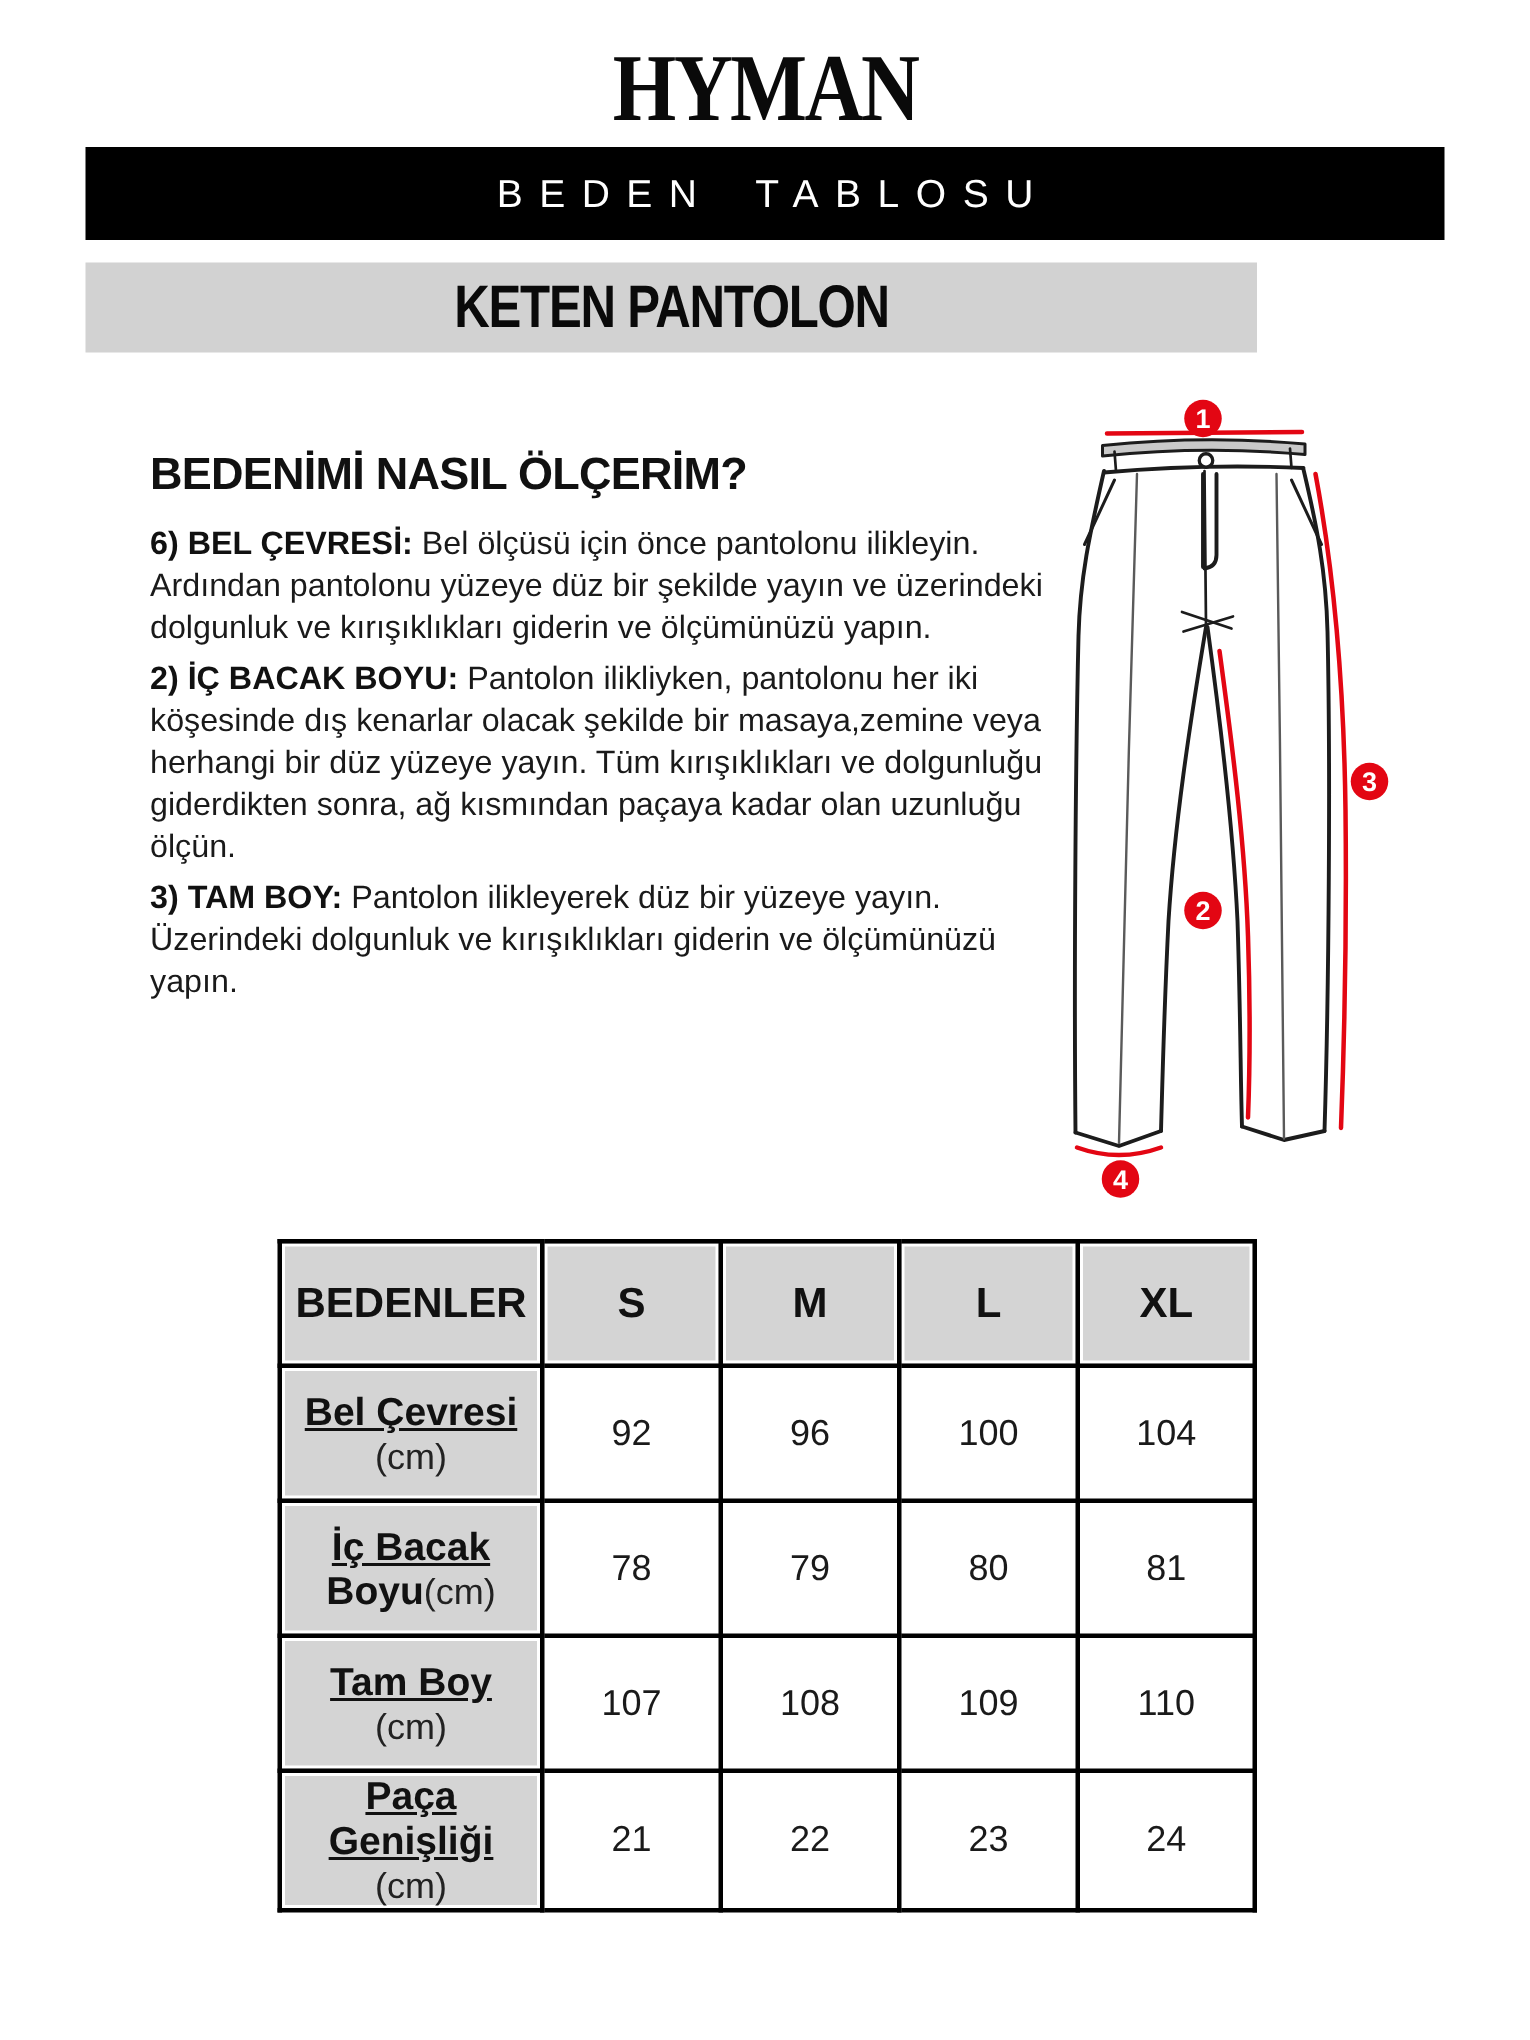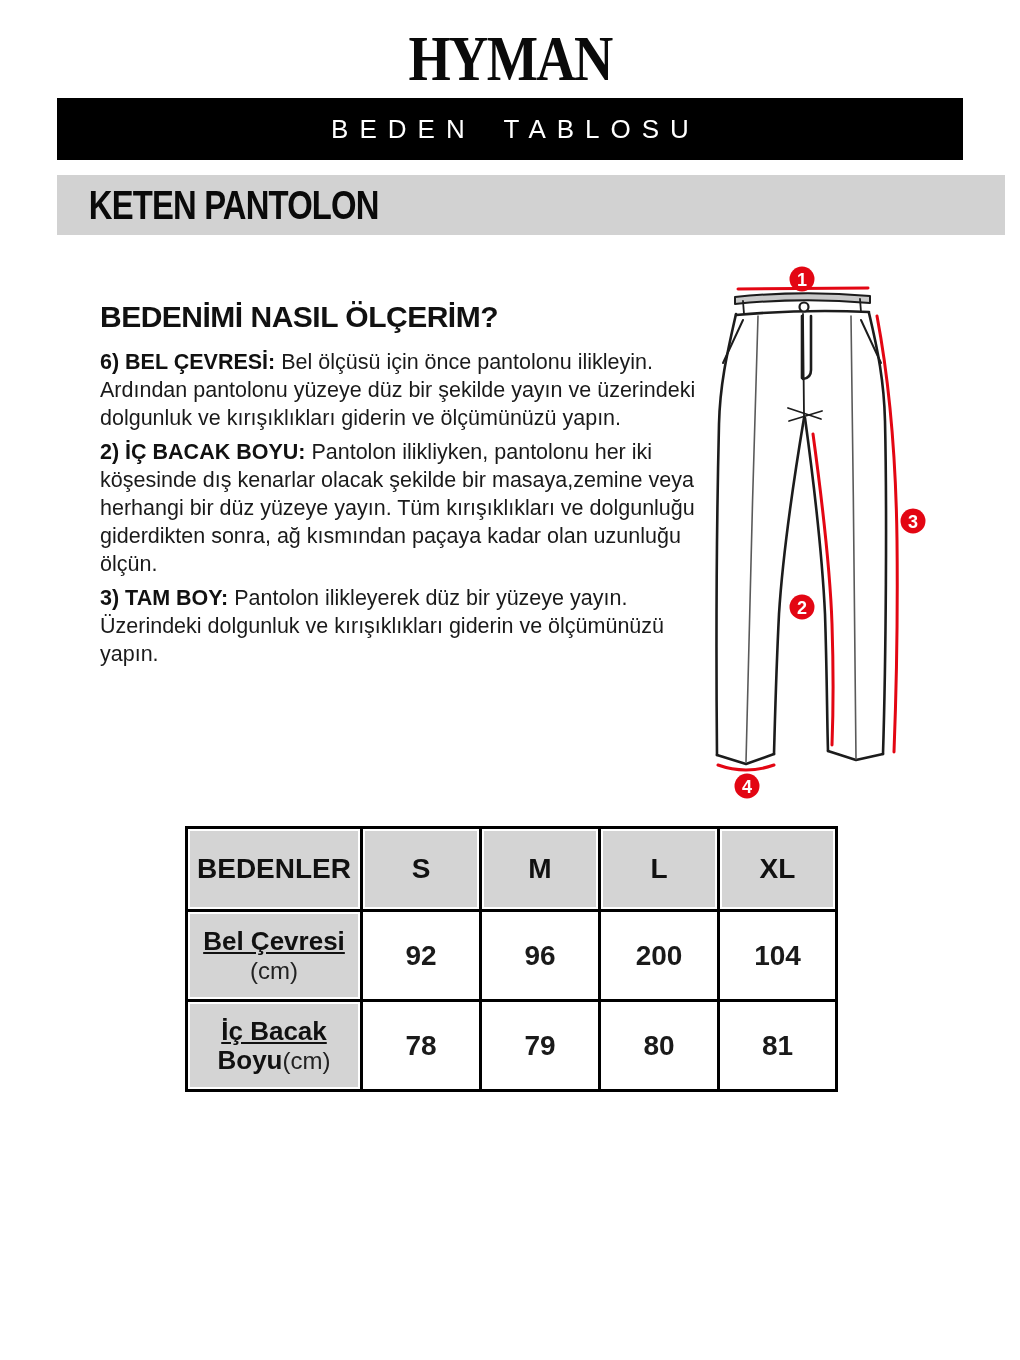--- a/index.html
+++ b/index.html
@@ -14,22 +14,22 @@
   }
   .banner{
     position:absolute;left:57px;top:98px;width:906px;height:62px;background:#000000;
     display:flex;align-items:center;justify-content:center;
   }
   .banner span{
     color:#ffffff;font-size:26px;letter-spacing:11px;word-spacing:10px;
     padding-left:11px;white-space:nowrap;text-align:right;
   }
   .product-bar{
-    position:absolute;left:57px;top:175px;width:948px;height:60px;background:#d2d2d2;
-    display:flex;align-items:center;
+    position:absolute;left:57px;top:175px;width:781px;height:60px;background:#d2d2d2;
+    display:flex;align-items:center;justify-content:center;
   }
   .product-bar span{
     font-weight:bold;font-size:40px;letter-spacing:-1px;transform:scaleX(0.82);
     color:#0a0a0a;white-space:nowrap;
   }
   .guide{position:absolute;left:100px;top:300px;width:612px;}
   .guide h2{margin:0 0 14px 0;font-size:30px;font-weight:bold;letter-spacing:-0.5px;color:#111;}
   .guide p{margin:0 0 6px 0;font-size:21.5px;line-height:28px;color:#1a1a1a;}
   .guide b{font-weight:bold;color:#111;}
   .pants{position:absolute;left:690px;top:258px;width:280px;height:550px;}
@@ -38,21 +38,21 @@
     table-layout:fixed;text-align:center;
   }
   .size-table th,.size-table td{border:3px solid #000;padding:0;vertical-align:middle;}
   .size-table tr{height:90px;}
   .size-table tr.head{height:83px;}
   .gray{background:#d4d4d4;box-shadow:inset 0 0 0 2px #ffffff;}
   .size-table .colhead{font-weight:bold;font-size:28px;color:#111;}
   .rowlabel .l1{display:block;font-weight:bold;font-size:26px;line-height:30px;color:#111;text-decoration:underline;}
   .rowlabel .l2{display:block;font-weight:normal;font-size:24px;line-height:28px;color:#222;}
   .rowlabel .l2 b{font-size:26px;color:#111;}
-  .size-table td.val{font-size:28px;font-weight:bold;color:#1a1a1a;background:#fff;}
+  .size-table td.val{font-size:24px;font-weight:normal;color:#1a1a1a;background:#fff;}
 </style>
 </head>
 <body>
 
 <div class="page">
 
   <div class="logo">HYMAN</div>
 
   <div class="banner">
     <span>BEDEN TABLOSU</span>
@@ -130,29 +130,49 @@
         <th class="gray colhead">L</th>
         <th class="gray colhead">XL</th>
       </tr>
       <tr>
         <th class="gray rowlabel">
           <span class="l1">Bel Çevresi</span>
           <span class="l2"><b></b><span>(cm)</span></span>
         </th>
         <td class="val">92</td>
         <td class="val">96</td>
-        <td class="val">200</td>
+        <td class="val">100</td>
         <td class="val">104</td>
       </tr>
       <tr>
         <th class="gray rowlabel">
           <span class="l1">İç Bacak</span>
           <span class="l2"><b>Boyu</b><span>(cm)</span></span>
         </th>
         <td class="val">78</td>
         <td class="val">79</td>
         <td class="val">80</td>
         <td class="val">81</td>
       </tr>
+      <tr>
+        <th class="gray rowlabel">
+          <span class="l1">Tam Boy</span>
+          <span class="l2"><b></b><span>(cm)</span></span>
+        </th>
+        <td class="val">107</td>
+        <td class="val">108</td>
+        <td class="val">109</td>
+        <td class="val">110</td>
+      </tr>
+      <tr>
+        <th class="gray rowlabel">
+          <span class="l1">Paça Genişliği</span>
+          <span class="l2"><b></b><span>(cm)</span></span>
+        </th>
+        <td class="val">21</td>
+        <td class="val">22</td>
+        <td class="val">23</td>
+        <td class="val">24</td>
+      </tr>
     </tbody>
   </table>
 
 </div>
 
 </body></html>

